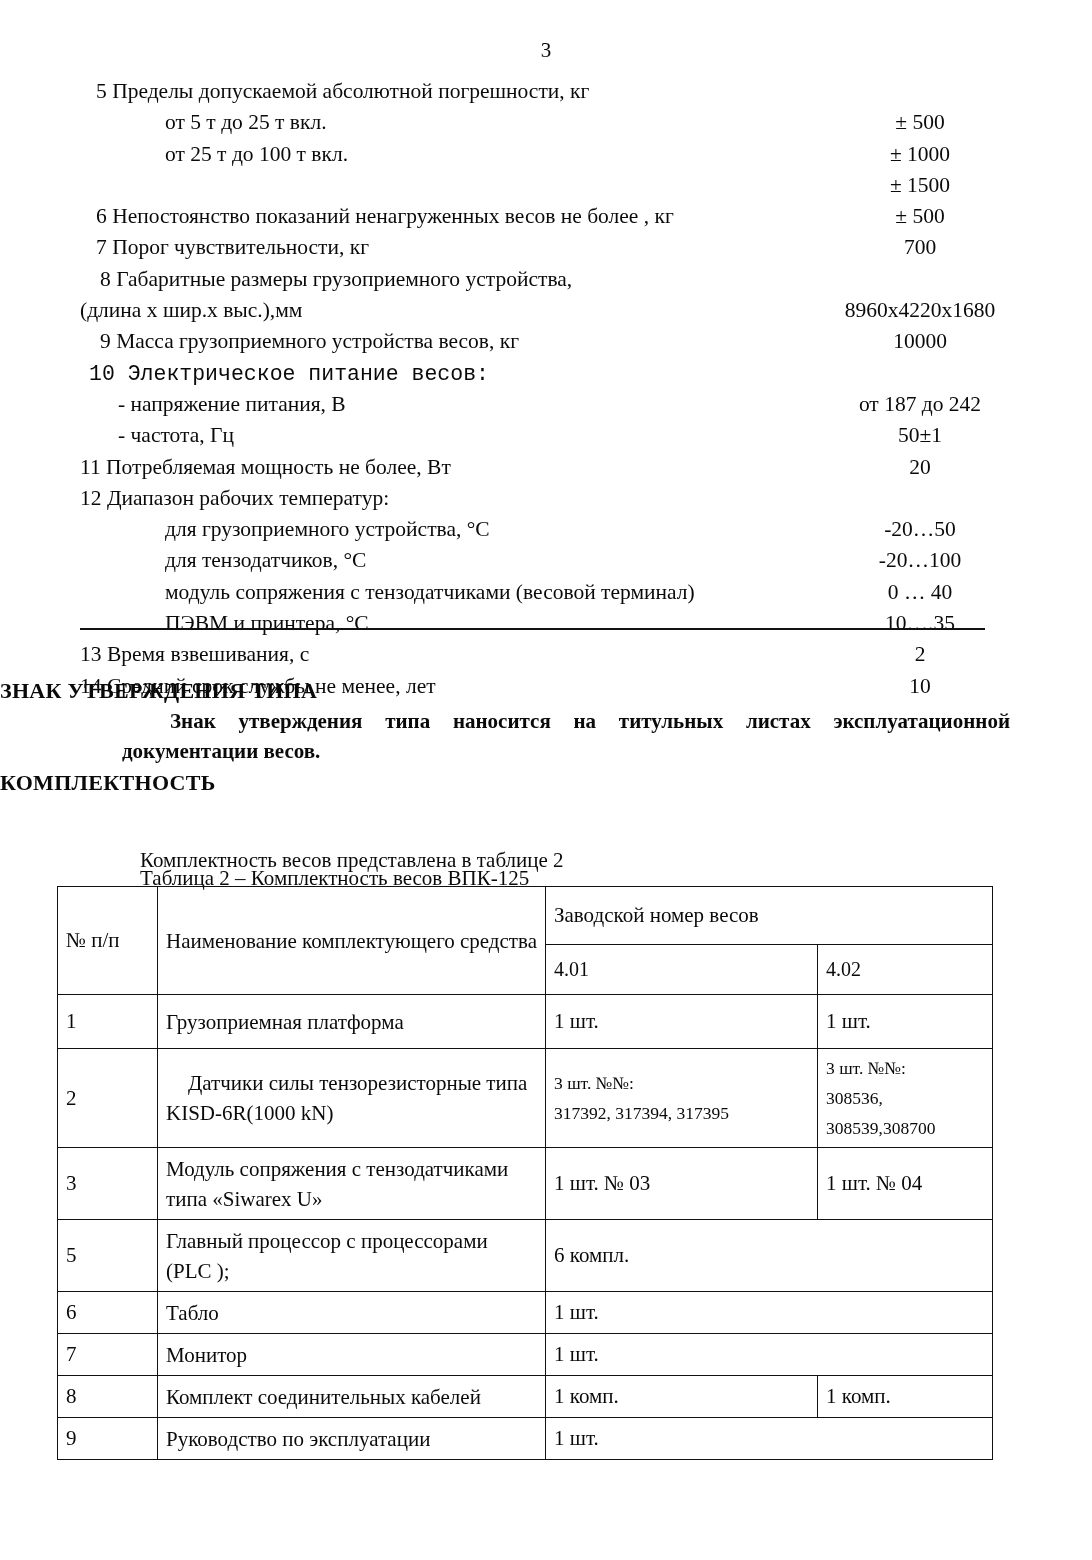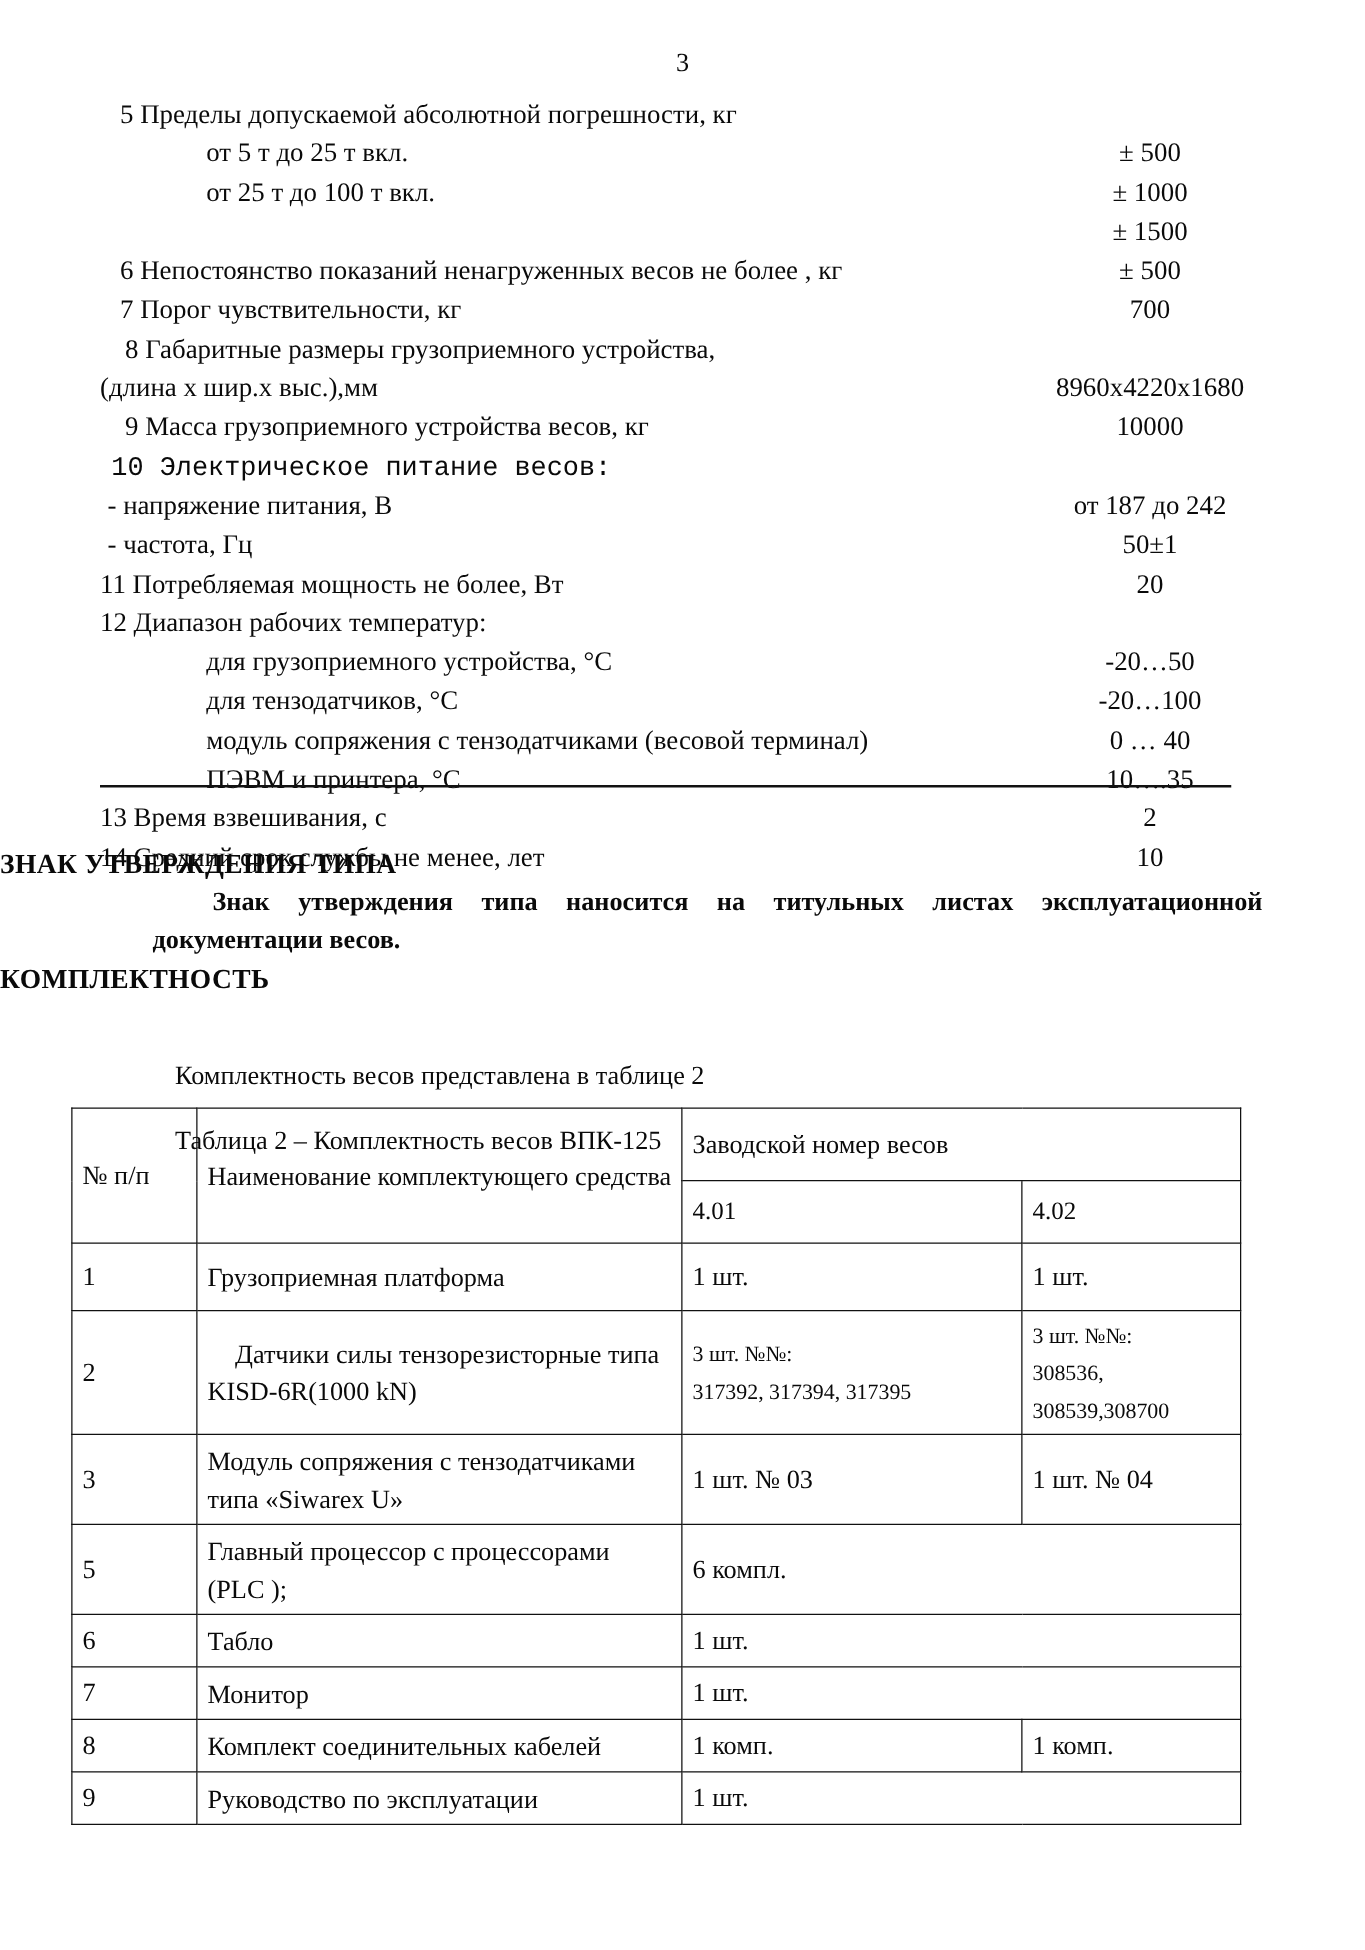--- a/index.html
+++ b/index.html
@@ -49,21 +49,21 @@
     left: 620px;
     width: 440px;
     text-align: center;
     font-size: 21.5px;
   }
   .ind-0  { padding-left: 16px; }
   .ind-00 { padding-left: 0px; }
   .ind-1  { padding-left: 85px; }
   .ind-2  { padding-left: 20px; }
   .ind-3  { padding-left: 9px; font-family: Liberation Mono, monospace; }
-  .ind-4  { padding-left: 6px; }
+  .ind-4  { padding-left: 6px; margin-left: 32px; }
 
   .spec-rule {
     position: absolute;
     top: 628px;
     left: 80px;
     width: 905px;
     height: 0;
     border-top: 2px solid #111;
   }
 
@@ -91,21 +91,21 @@
     font-weight: bold;
   }
   #par-znak { top: 706px; }
 
   .plain-line {
     position: absolute;
     left: 140px;
     font-size: 21px;
   }
   #line-komplekt { top: 848px; }
-  #line-tablica  { top: 900px; }
+  #line-tablica  { top: 866px; }
 
   
   .tbl-wrap {
     position: absolute;
     left: 57px;
     top: 886px;
     width: 935px;
   }
   table.kit {
     border-collapse: collapse;

